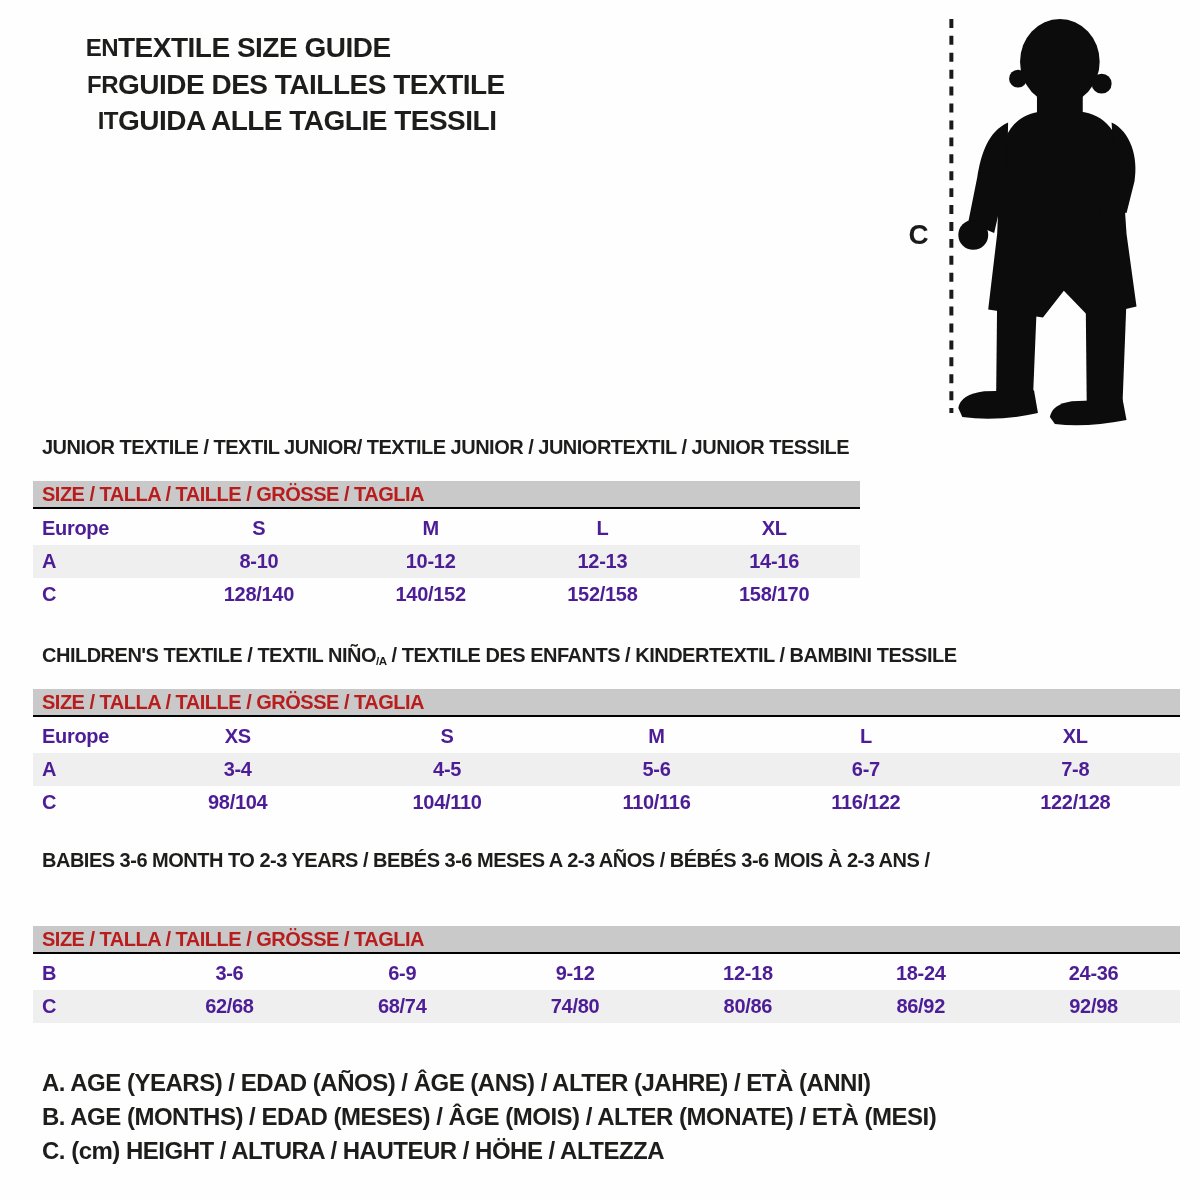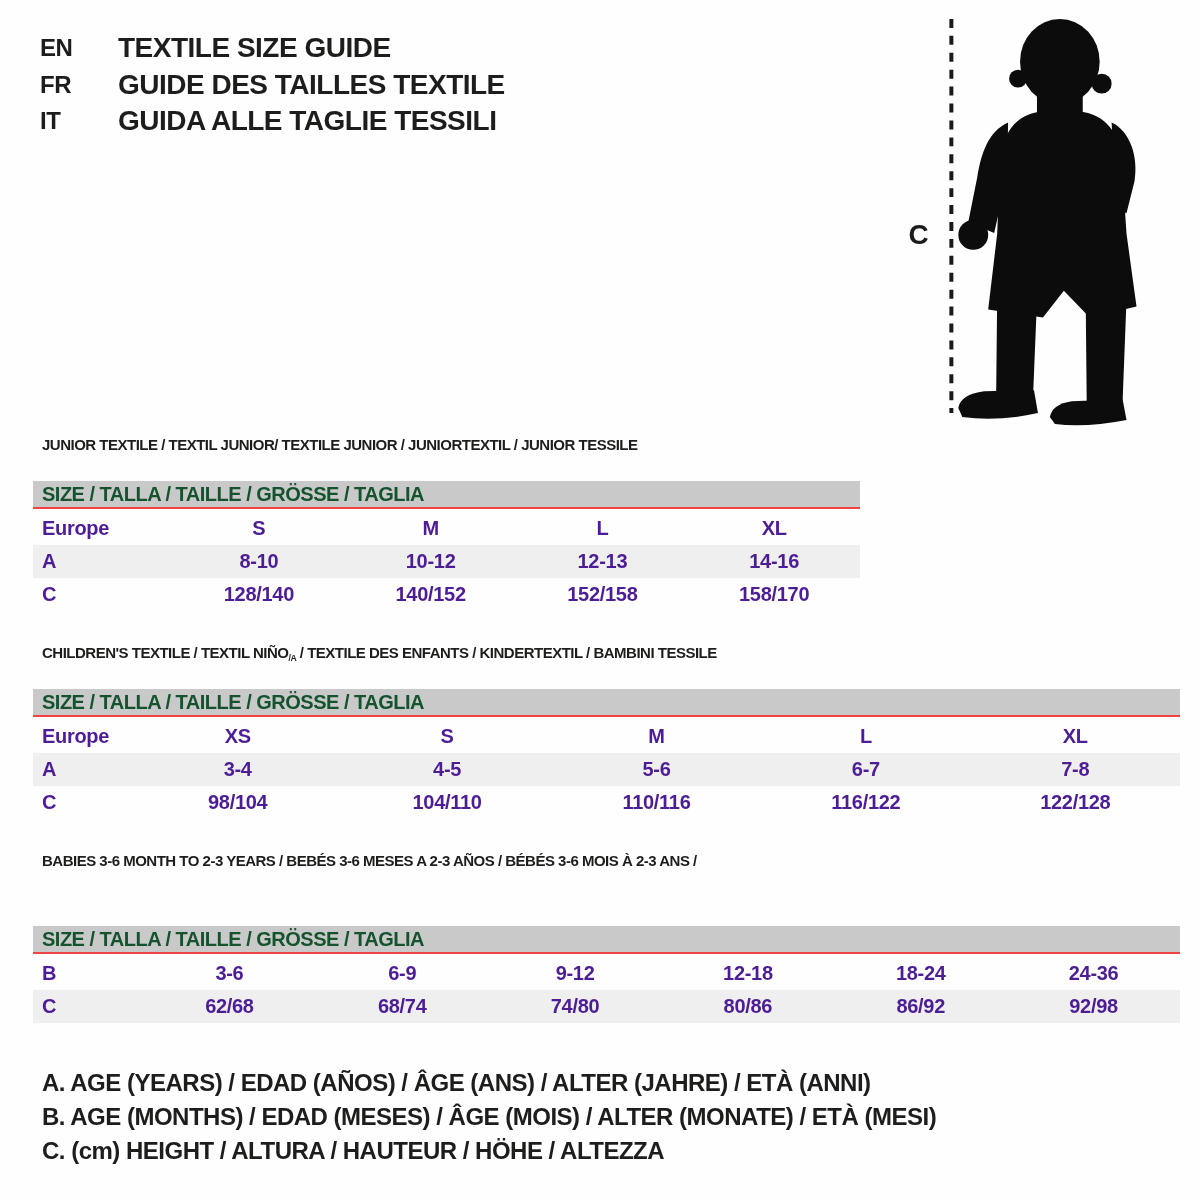--- a/index.html
+++ b/index.html
@@ -10,46 +10,46 @@
     background: #fefefe;
     overflow: hidden;
     font-family: "Liberation Sans", "DejaVu Sans", sans-serif;
     font-weight: 700;
     color: #1d1d1b;
     letter-spacing: -0.5px;
   }
 
   
   .langs { position: absolute; left: 40px; top: 30px; }
-  .lang-row { display: flex; height: 36.5px; align-items: center; }
+  .lang-row { display: flex; height: 36.5px; align-items: center; text-align: right; }
   .lang-code { width: 78px; font-size: 24px; }
   .lang-title { font-size: 28px; white-space: nowrap; }
 
   
   .fig { position: absolute; left: 900px; top: 5px; width: 260px; height: 428px; }
   .fig svg { width: 100%; height: 100%; display: block; }
   .fig text { font-family: "Liberation Sans", "DejaVu Sans", sans-serif; font-weight: 700; font-size: 28px; fill: #1a1a1a; }
 
   
-  .sec-title { position: absolute; font-size: 15px; white-space: nowrap; text-align: right; }
+  .sec-title { position: absolute; font-size: 20px; white-space: nowrap; text-align: right; }
   .sec-title .sub { font-size: 0.58em; position: relative; top: 3px; }
   .babies-title { line-height: 35px; }
 
   .size-table { position: absolute; }
   .band {
     height: 28px;
     background: #c9c9c9;
-    border-bottom: 2px solid #ef4444;
+    border-bottom: 2px solid #000000;
     margin-bottom: 3px;
     display: flex;
     align-items: center;
     padding-left: 9px;
     box-sizing: border-box;
     font-size: 20px;
-    color: #14532d;
+    color: #b91c1c;
     white-space: nowrap;
   }
   table { width: 100%; border-collapse: collapse; table-layout: fixed; }
   td {
     height: 33px;
     font-size: 20px;
     font-weight: 700;
     color: #4c1d95;
     text-align: center;
     vertical-align: middle;

